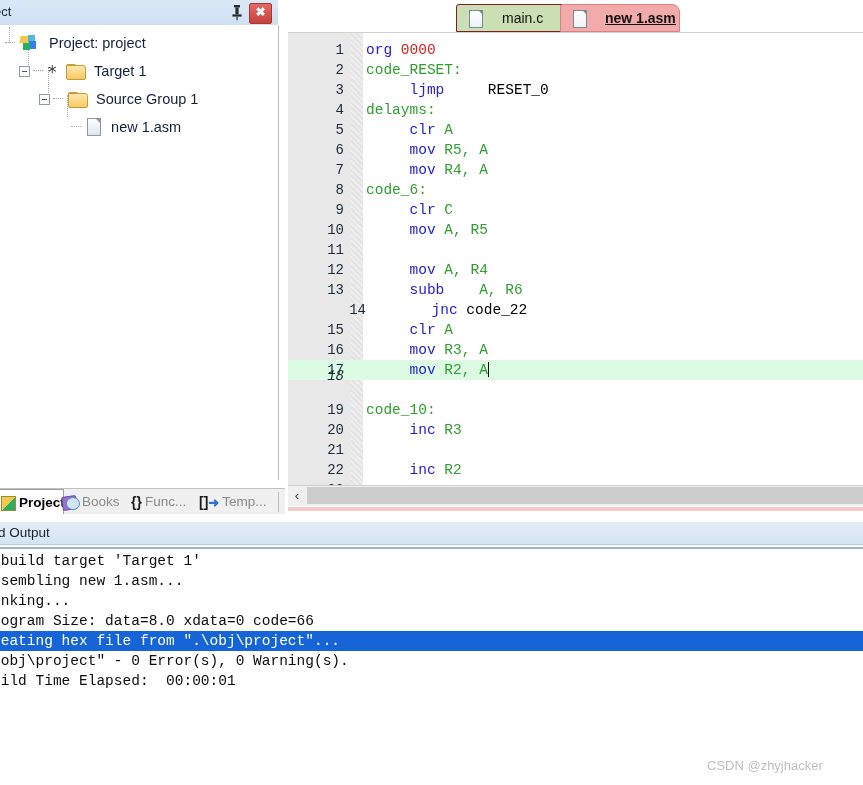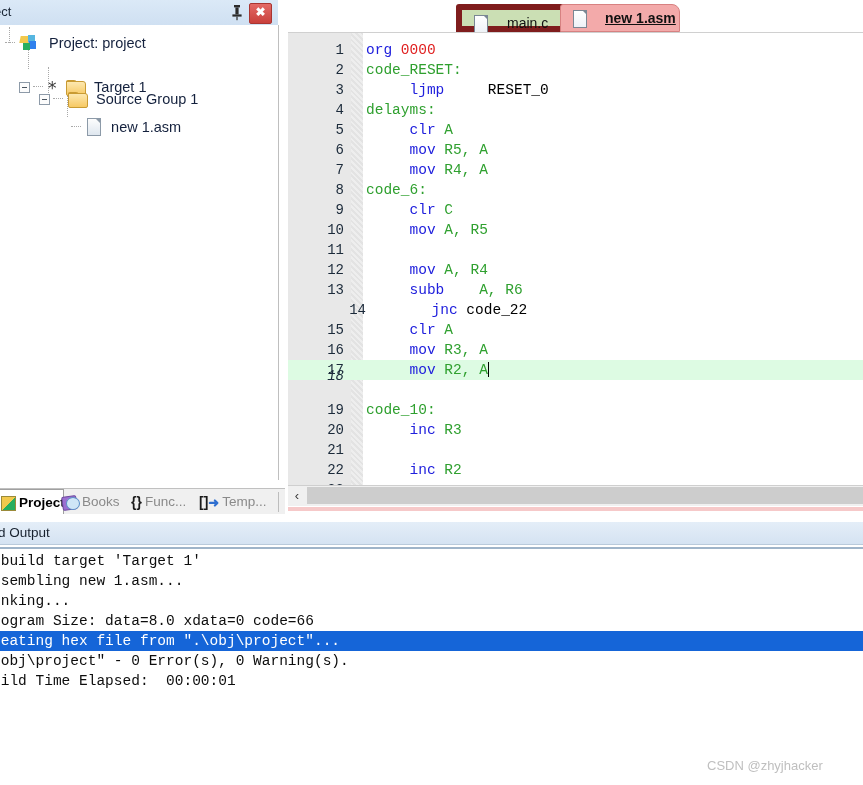--- a/index.html
+++ b/index.html
@@ -301,21 +301,21 @@
       <div class="vline" style="left:67px; top:70px; height:22px;"></div>
 
       <div class="tree-row" style="position:absolute; left:0; top:4px;">
         <span style="display:inline-block;width:4px;"></span><span class="dotline-h"></span>
         <span class="projicon">
           <i class="pi1"></i><i class="pi2"></i><i class="pi3"></i><i class="pi4"></i>
         </span>
         <span class="lbl">Project: project</span>
       </div>
 
-      <div class="tree-row" style="position:absolute; left:19px; top:32px;margin-top:16px;">
+      <div class="tree-row" style="position:absolute; left:19px; top:32px;">
         <span class="expander"></span><span class="dotline-h"></span>
         <span class="targicon"></span>
         <span class="folder">
           <span class="tab"></span><span class="back"></span>
         </span>
         <span class="lbl">Target 1</span>
       </div>
 
       <div class="tree-row" style="position:absolute; left:39px; top:60px;">
         <span class="expander"></span><span class="dotline-h"></span>
@@ -357,21 +357,21 @@
     </div>
 
     <div class="tabdivider" style="left:278px;"></div>
   </div>
 
   <div id="editor-wrap">
 
     <div id="tabstrip">
 
 
-      <div class="etab" style="left:168px; width:124px; background:#cbdfb4; border:6px solid #7f1d1d;">
+      <div class="etab" style="left:168px; width:124px; background:#cbdfb4; border:1px solid #7f1d1d;">
         <span class="eico">
           <span class="pg2"></span>
             <span class="fold2"></span>
         </span>
         <span class="etxt" style="left:45px;">main.c</span>
       </div>
 
       <div class="etab" style="left:272px; width:120px; background:#f3aaaa; border:1px solid #d78181;">
         <span class="eico">
           <span class="pg2"></span>

